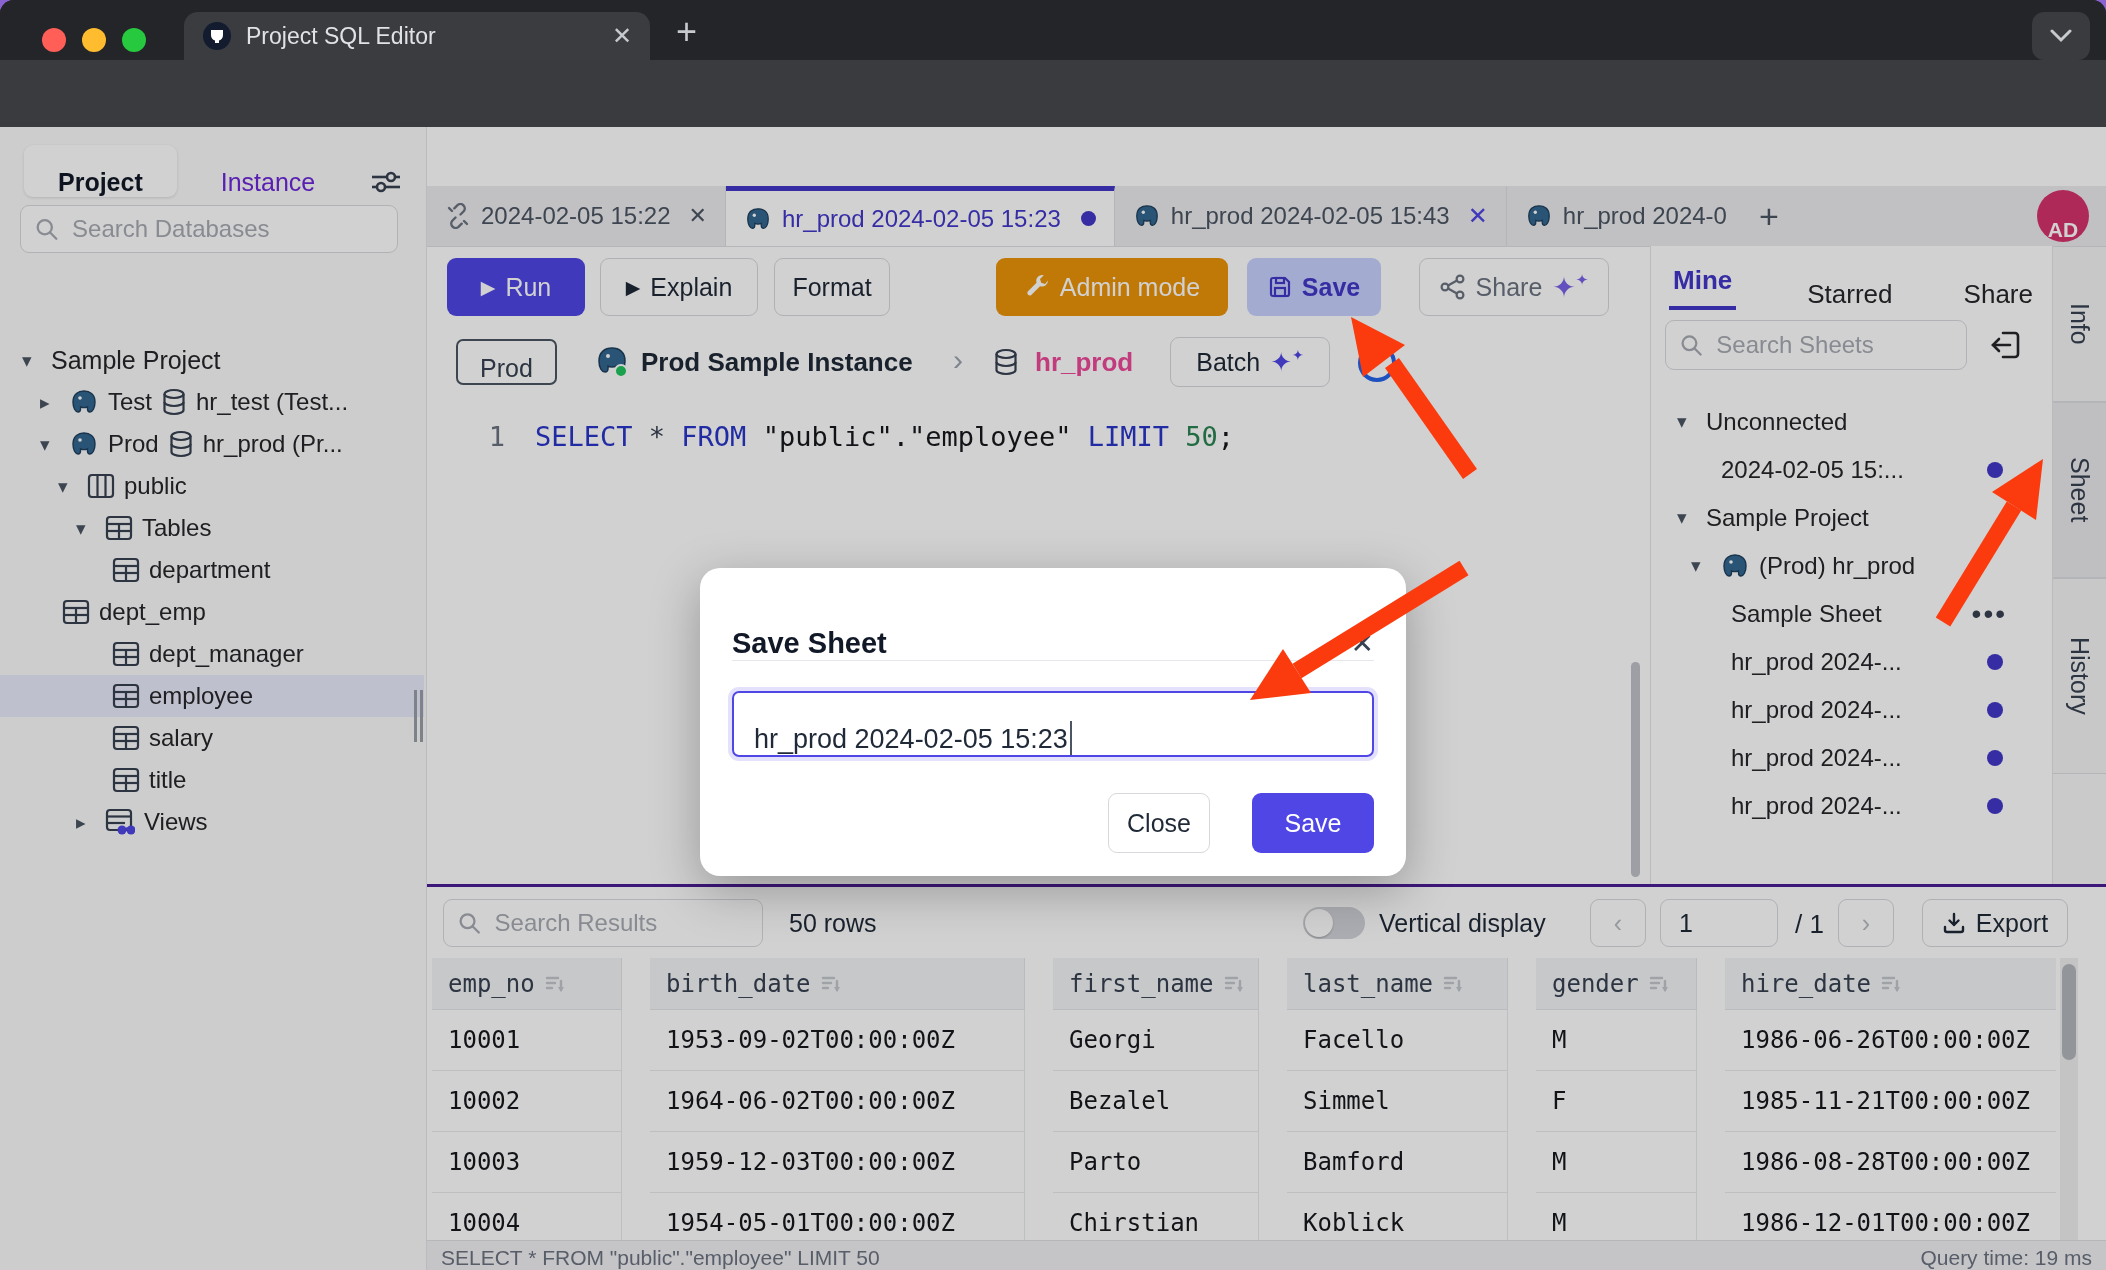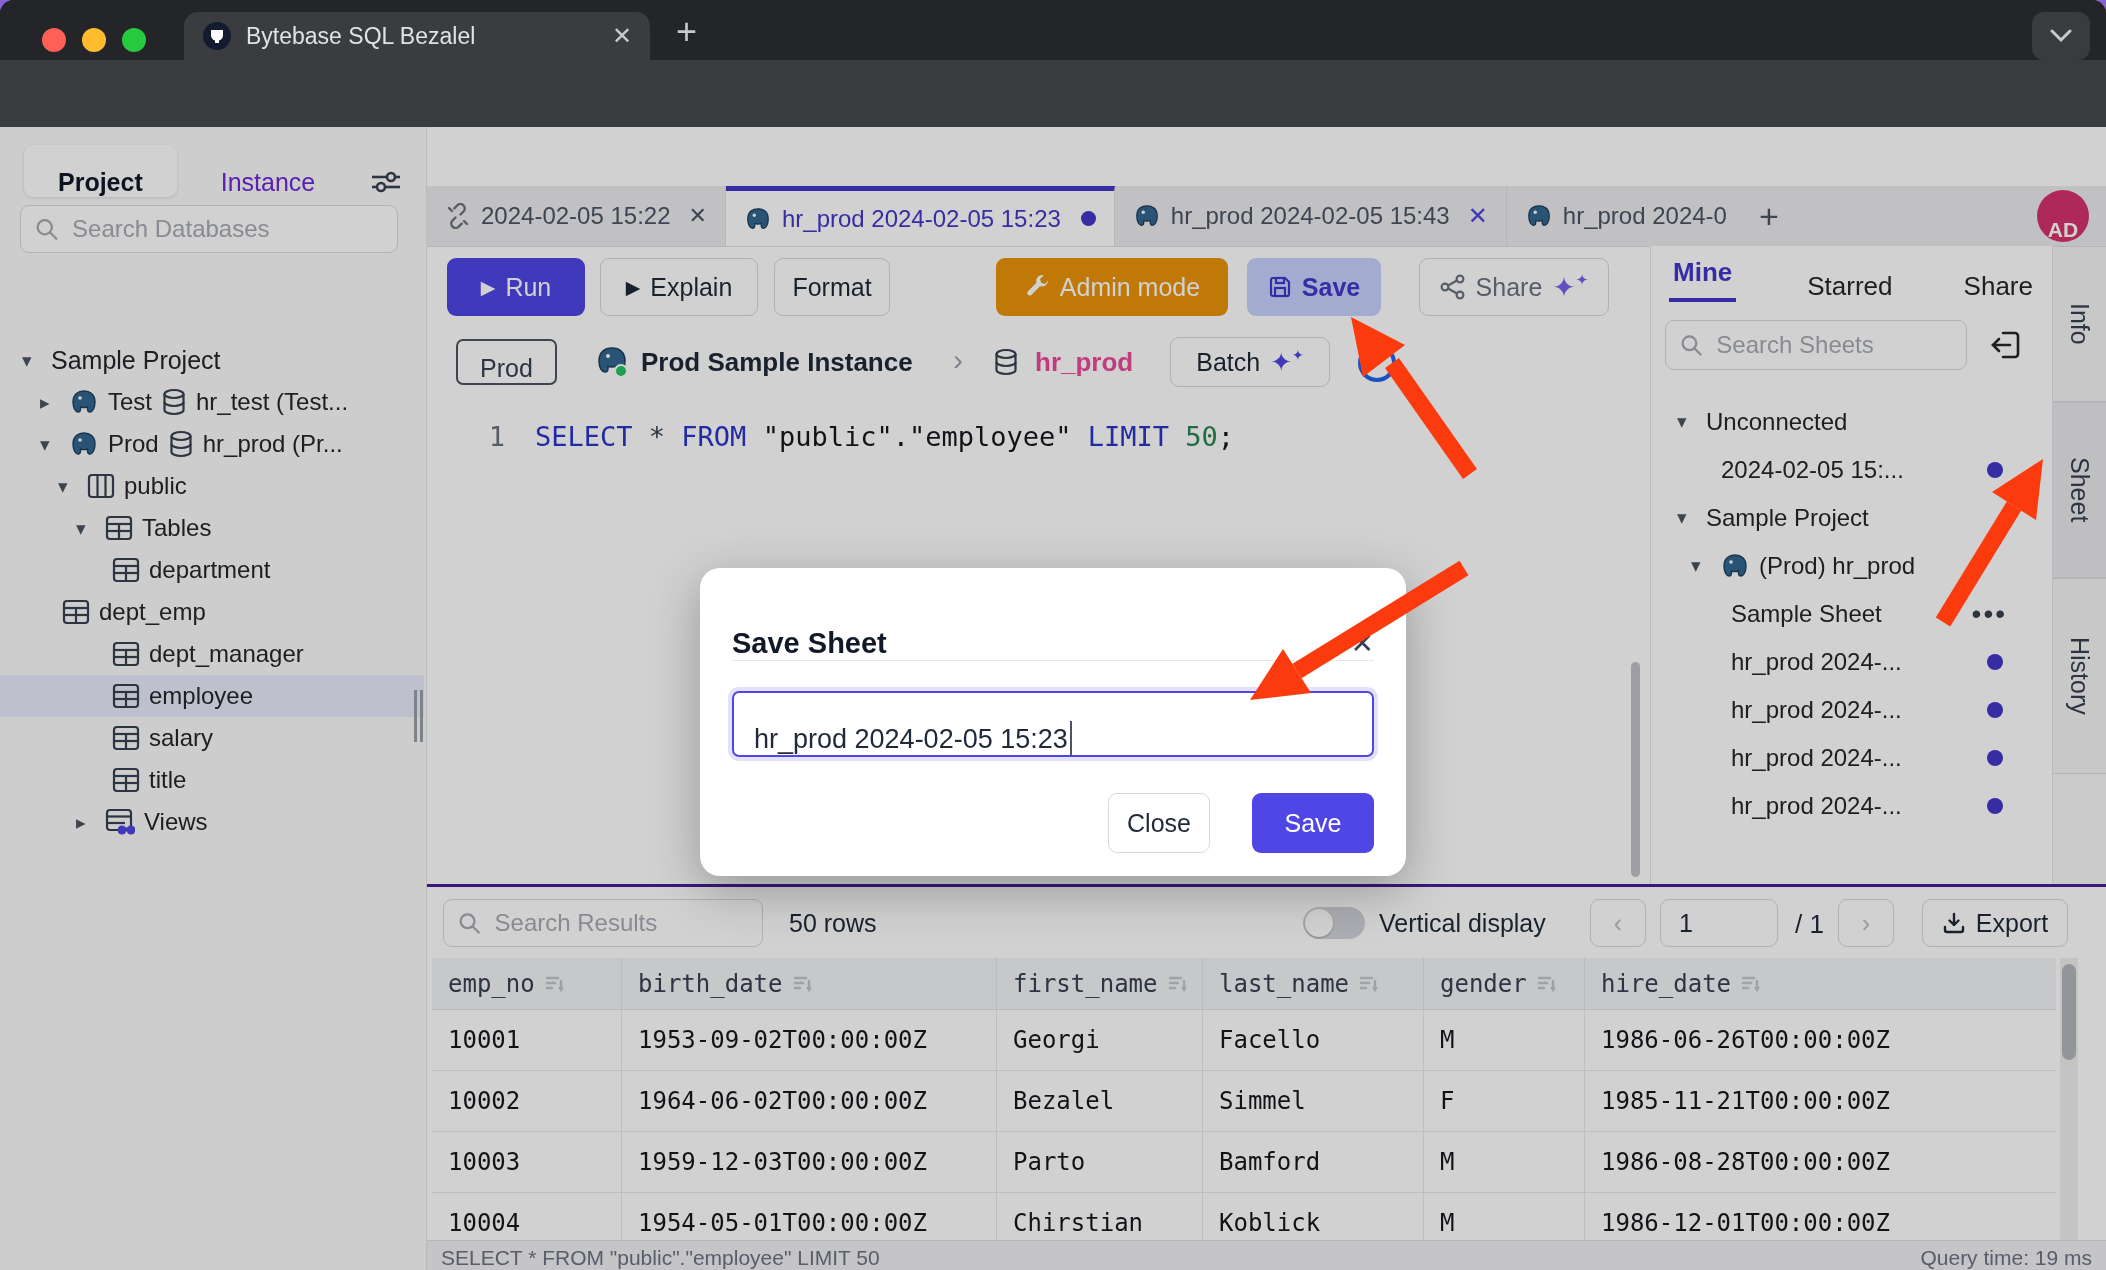--- a/index.html
+++ b/index.html
@@ -22,21 +22,21 @@
   .caret{color:#4b5563;font-size:19px;width:20px;flex:0 0 auto;}
   
   #etabs{position:absolute;left:427px;top:59px;width:1679px;height:60px;background:#ececee;border-bottom:1px solid #dddee2;display:flex;align-items:stretch;}
   .etab{display:flex;align-items:center;gap:10px;padding:0 18px;font-size:24px;color:#4b5563;border-right:1px solid #dcdde1;box-sizing:border-box;white-space:nowrap;}
   .etab.active{background:#ffffff;border-top:5px solid #4338ca;color:#4338ca;}
   
   .btn{display:inline-flex;align-items:center;justify-content:center;gap:10px;height:58px;border-radius:9px;font-size:25px;box-sizing:border-box;white-space:nowrap;}
   .btn.light{background:#ffffff;border:1px solid #d7d8dc;color:#1f2937;}
   
   #rtable{position:absolute;left:432px;top:831px;width:1624px;height:282px;overflow:hidden;font-family:"DejaVu Sans Mono",monospace;}
-  .thr,.tdr{display:grid;grid-template-columns:190px 375px 206px 221px 161px 471px;}
+  .thr,.tdr{display:grid;grid-template-columns:190px 375px 206px 221px 161px 471px;gap:28px;}
   .thc{height:52px;background:#f3f4f6;border-bottom:1px solid #e3e4e8;border-right:1px solid #e3e4e8;display:flex;align-items:center;gap:10px;padding-left:16px;font-size:24px;color:#374151;box-sizing:border-box;}
   .tdc{height:61px;border-bottom:1px solid #e8e9ec;border-right:1px solid #e8e9ec;display:flex;align-items:center;padding-left:16px;font-size:24px;color:#16181d;box-sizing:border-box;white-space:nowrap;overflow:hidden;}
   
   #rpanel{position:absolute;left:1650px;top:119px;width:402px;height:638px;background:#ffffff;border-left:1px solid #e3e4e8;}
   .srow{position:absolute;left:0;width:400px;height:47px;display:flex;align-items:center;gap:9px;font-size:24px;color:#26272b;box-sizing:border-box;white-space:nowrap;overflow:hidden;}
   .bluedot{width:16px;height:16px;border-radius:50%;background:#4338ca;flex:0 0 auto;}
   
   #vstrip{position:absolute;left:2052px;top:119px;width:54px;height:638px;background:#f7f7f8;border-left:1px solid #e3e4e8;}
   .vtab{position:absolute;left:0;width:54px;border:1px solid #dcdde1;border-left:none;background:#f4f4f6;display:flex;align-items:center;justify-content:center;writing-mode:vertical-rl;font-size:25px;color:#374151;box-sizing:border-box;}
   
@@ -58,21 +58,21 @@
 
   <div id="tabstrip">
     <span class="tl abs" style="left:42px;top:28px;background:#ff5f57"></span>
     <span class="tl abs" style="left:82px;top:28px;background:#febc2e"></span>
     <span class="tl abs" style="left:122px;top:28px;background:#27c93f"></span>
     <div id="btab">
       <svg width="30" height="30" viewBox="0 0 30 30">
             <circle cx="15" cy="15" r="14" fill="#121c2e"></circle>
             <path d="M9 9h12v5a6 6 0 0 1-4 5.6V22h-4v-2.4A6 6 0 0 1 9 14z" fill="#ffffff"></path>
           </svg>
-      <span style="color:#dfe2e6;font-size:23px;flex:1">Bytebase SQL Bezalel</span>
+      <span style="color:#dfe2e6;font-size:23px;flex:1">Project SQL Editor</span>
       <span style="color:#c6c9cd;font-size:24px">✕</span>
     </div>
     <span class="abs chromeicon" style="left:676px;top:14px;font-size:36px;color:#c6c9cd">+</span>
     <div class="abs" style="left:2032px;top:12px;width:58px;height:48px;background:#3a3b3e;border-radius:12px;display:flex;align-items:center;justify-content:center">
       <svg width="22" height="14" viewBox="0 0 22 14">
             <polyline points="2,2 11,11 20,2" fill="none" stroke="#c6c9cd" stroke-width="3" stroke-linecap="round"></polyline>
           </svg>
     </div>
   </div>
 
@@ -508,21 +508,21 @@
             <div class="tdc">Koblick</div>
             <div class="tdc">M</div>
             <div class="tdc" style="border-right:none">1986-12-01T00:00:00Z</div>
       </div>
     </div>
     <div class="abs" style="left:2060px;top:831px;width:18px;height:282px;background:#efeff1">
       <div style="position:absolute;left:2px;top:6px;width:14px;height:96px;background:#b3b6bc;border-radius:7px"></div>
     </div>
 
     <div id="rpanel">
-      <div class="abs flex" style="left:0;top:4px;width:400px;height:52px;padding:0 18px;justify-content:space-between">
+      <div class="abs flex" style="left:0;top:12px;width:400px;height:52px;padding:0 18px;justify-content:space-between">
         <span style="font-size:26px;color:#4338ca;font-weight:bold;border-bottom:4px solid #4338ca;padding:8px 4px 10px">Mine</span>
         <span style="font-size:26px;color:#26272b">Starred</span>
         <span style="font-size:26px;color:#26272b">Share</span>
       </div>
       <div class="searchbox abs" style="left:14px;top:74px;width:302px;height:50px">
         <svg width="26" height="26" viewBox="0 0 26 26">
               <circle cx="11" cy="11" r="8" fill="none" stroke="#a6aab1" stroke-width="2.6"></circle>
               <line x1="17" y1="17" x2="24" y2="24" stroke="#a6aab1" stroke-width="2.6" stroke-linecap="round"></line>
             </svg>
         <input placeholder="Search Sheets" style="">

